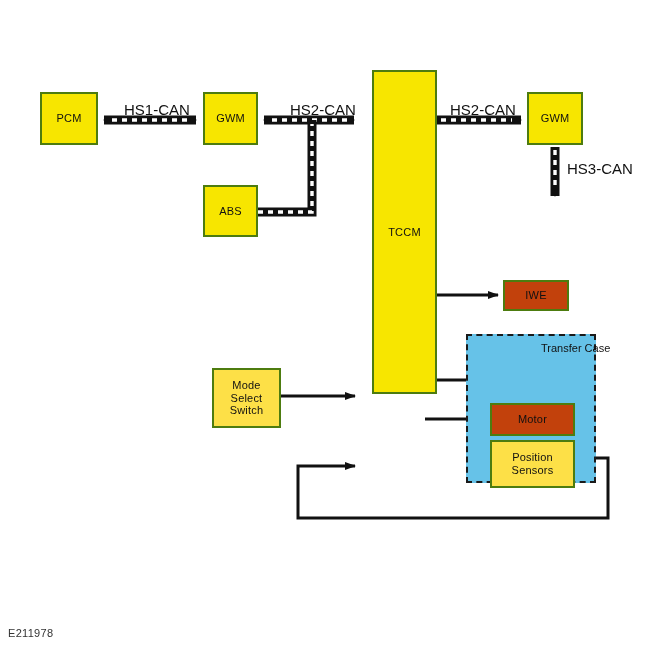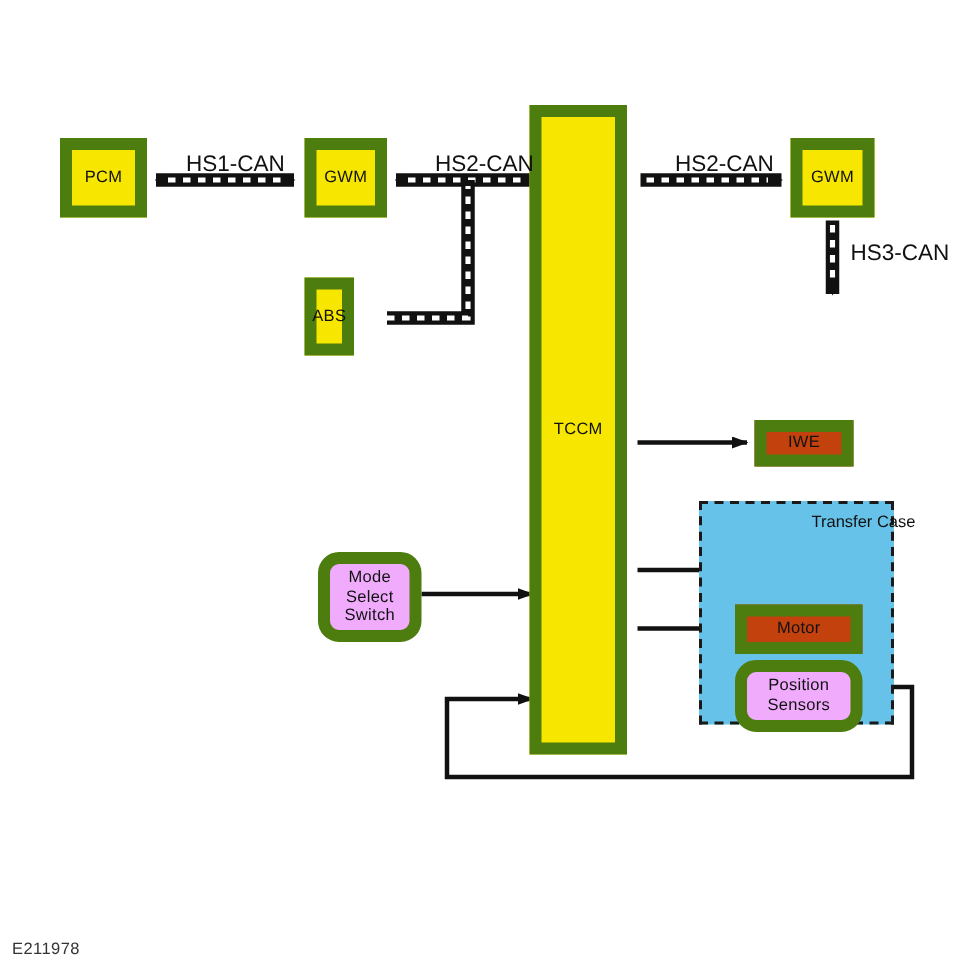--- a/index.html
+++ b/index.html
@@ -3,26 +3,26 @@
 <meta charset="utf-8">
 <style>
   html,body{margin:0;padding:0;}
   body{
     width:650px;height:650px;background:#ffffff;
     font-family:"Liberation Sans","DejaVu Sans",sans-serif;
     overflow:hidden;position:relative;
   }
   #stage{position:absolute;left:0;top:0;width:650px;height:650px;}
   svg{position:absolute;left:0;top:0;width:650px;height:650px;display:block;}
-  .node{position:absolute;box-sizing:border-box;border:8px solid #4d7c0f;
+  .node{position:absolute;box-sizing:border-box;border:2px solid #4d7c0f;
         display:flex;align-items:center;justify-content:center;text-align:center;
         font-size:11px;color:#111111;line-height:1.15;letter-spacing:.2px;}
   .yellow{background:#f7e600;}
   .blue{background:#c2410c;}
-  .green{background:#f0abfc;border-radius:14px;}
+  .green{background:#fde047;}
   .tc-group{position:absolute;box-sizing:border-box;background:#66c2e8;
             border:2px dashed #1a1a1a;}
   .tc-title{position:absolute;font-size:11px;color:#111;white-space:nowrap;}
   .netlabel{position:absolute;font-size:15px;color:#111;white-space:nowrap;}
   .figid{position:absolute;font-size:11px;color:#333;letter-spacing:.3px;}
   .tccm-label{font-size:11px;}
 </style>
 </head>
 <body>
 
@@ -86,23 +86,23 @@
     </g>
   </svg>
 
   <div class="tc-group" style="left:466px;top:334px;width:130px;height:149px;"></div>
   <div class="tc-title" style="left:493px;top:342px;margin-left:48px;">Transfer Case</div>
 
   <div class="node yellow" style="left:40px;top:92px;width:58px;height:53px;">PCM</div>
 
   <div class="node yellow" style="left:203px;top:92px;width:55px;height:53px;">GWM</div>
 
-  <div class="node yellow" style="left:203px;top:185px;width:33px;height:52px;">ABS</div>
+  <div class="node yellow" style="left:203px;top:185px;width:55px;height:52px;">ABS</div>
 
-  <div class="node yellow tccm-label" style="left:353px;top:70px;width:65px;height:433px;">TCCM</div>
+  <div class="node yellow tccm-label" style="left:372px;top:70px;width:65px;height:324px;">TCCM</div>
 
   <div class="node yellow" style="left:527px;top:92px;width:56px;height:53px;">GWM</div>
 
 
   <div class="node blue" style="left:503px;top:280px;width:66px;height:31px;">IWE</div>
 
   <div class="node green" style="left:212px;top:368px;width:69px;height:60px;white-space:pre-line;">Mode
 Select
 Switch</div>
 

